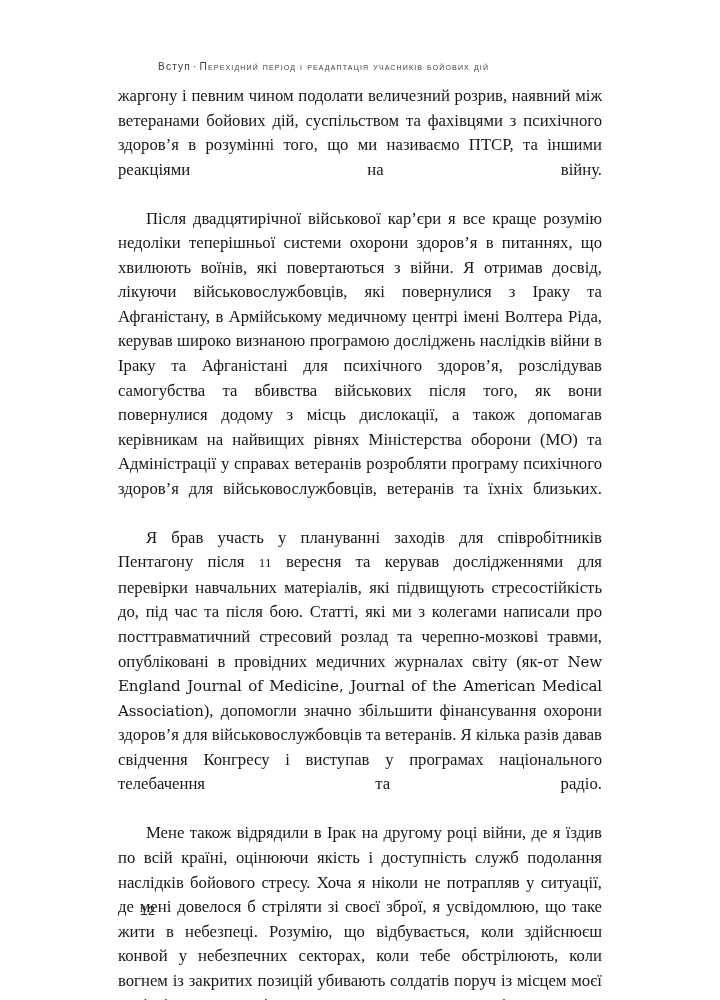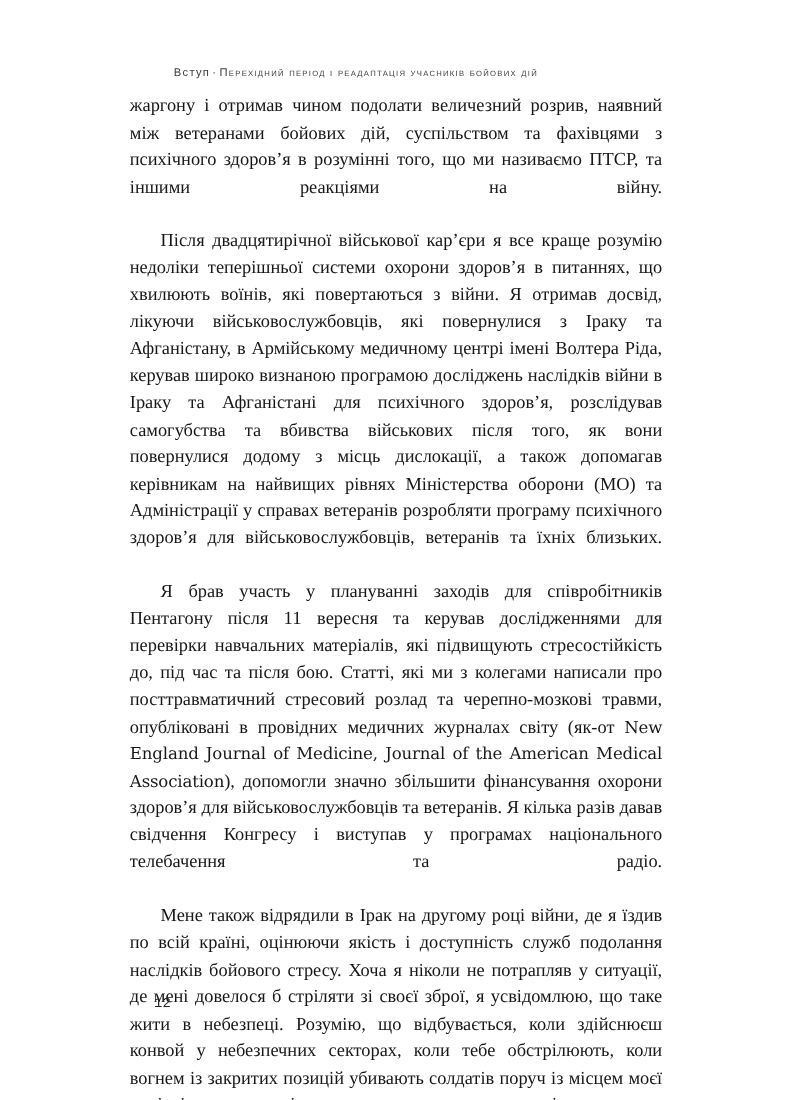--- a/index.html
+++ b/index.html
@@ -76,21 +76,21 @@
     width: 100%;
   }
   .en {
     font-family: "DejaVu Serif", serif;
     font-size: 15.1px;
     letter-spacing: -0.15px;
   }
   .oldstyle-num {
     font-family: "Liberation Serif", serif;
     font-variant-numeric: oldstyle-nums;
-    font-size: 17px;
+    font-size: 13px;
     letter-spacing: 0.3px;
   }
 
   
   .folio {
     position: absolute;
     left: 140px;
     top: 905px;
     font-family: Liberation Mono, monospace;
     font-size: 12.6px;
@@ -102,21 +102,21 @@
 <body>
 
 <div class="page">
 
   <div class="running-head">
     <span class="rh-first">Вступ</span><span class="rh-sep">·</span><span>Перехідний період і реадаптація учасників бойових дій</span>
   </div>
 
   <div class="textblock">
 
-    <p class="no-indent">жаргону і отримав чином подолати величезний розрив, наявний між ветеранами бойових дій, суспільством та фахівцями з психічного здоров’я в розумінні того, що ми називаємо ПТСР, та іншими реакціями на війну.</p>
+    <p class="no-indent">жаргону і певним чином подолати величезний розрив, наявний між ветеранами бойових дій, суспільством та фахівцями з психічного здоров’я в розумінні того, що ми називаємо ПТСР, та іншими реакціями на війну.</p>
 
     <p>Після двадцятирічної військової кар’єри я все краще розумію недоліки теперішньої системи охорони здоров’я в питаннях, що хвилюють воїнів, які повертаються з війни. Я отримав досвід, лікуючи військовослужбовців, які повернулися з Іраку та Афганістану, в Армійському медичному центрі імені Волтера Ріда, керував широко визнаною програмою досліджень наслідків війни в Іраку та Афганістані для психічного здоров’я, розслідував самогубства та вбивства військових після того, як вони повернулися додому з місць дислокації, а також допомагав керівникам на найвищих рівнях Міністерства оборони (МО) та Адміністрації у справах ветеранів розробляти програму психічного здоров’я для військовослужбовців, ветеранів та їхніх близьких.</p>
 
     <p><span>Я брав участь у плануванні заходів для співробітників Пентагону після </span><span class="oldstyle-num">11</span><span> вересня та керував дослідженнями для перевірки навчальних матеріалів, які підвищують стресостійкість до, під час та після бою. Статті, які ми з колегами написали про посттравматичний стресовий розлад та черепно-мозкові травми, опубліковані в провідних медичних журналах світу (як-от </span><span class="en">New England Journal of Medicine</span><span class="en">, </span><span class="en">Journal of the American Medical Association</span><span>), допомогли значно збільшити фінансування охорони здоров’я для військовослужбовців та ветеранів. Я кілька разів давав свідчення Конгресу і виступав у програмах національного телебачення та радіо.</span></p>
 
     <p>Мене також відрядили в Ірак на другому році війни, де я їздив по всій країні, оцінюючи якість і доступність служб подолання наслідків бойового стресу. Хоча я ніколи не потрапляв у ситуації, де мені довелося б стріляти зі своєї зброї, я усвідомлюю, що таке жити в небезпеці. Розумію, що відбувається, коли здійснюєш конвой у небезпечних секторах, коли тебе обстрілюють, коли вогнем із закритих позицій убивають солдатів поруч із місцем моєї ночівлі, коли переміщуєшся за межами периметра і переживаєш розлуку з родиною.</p>
 
   </div>
 
   <div class="folio">12</div>

